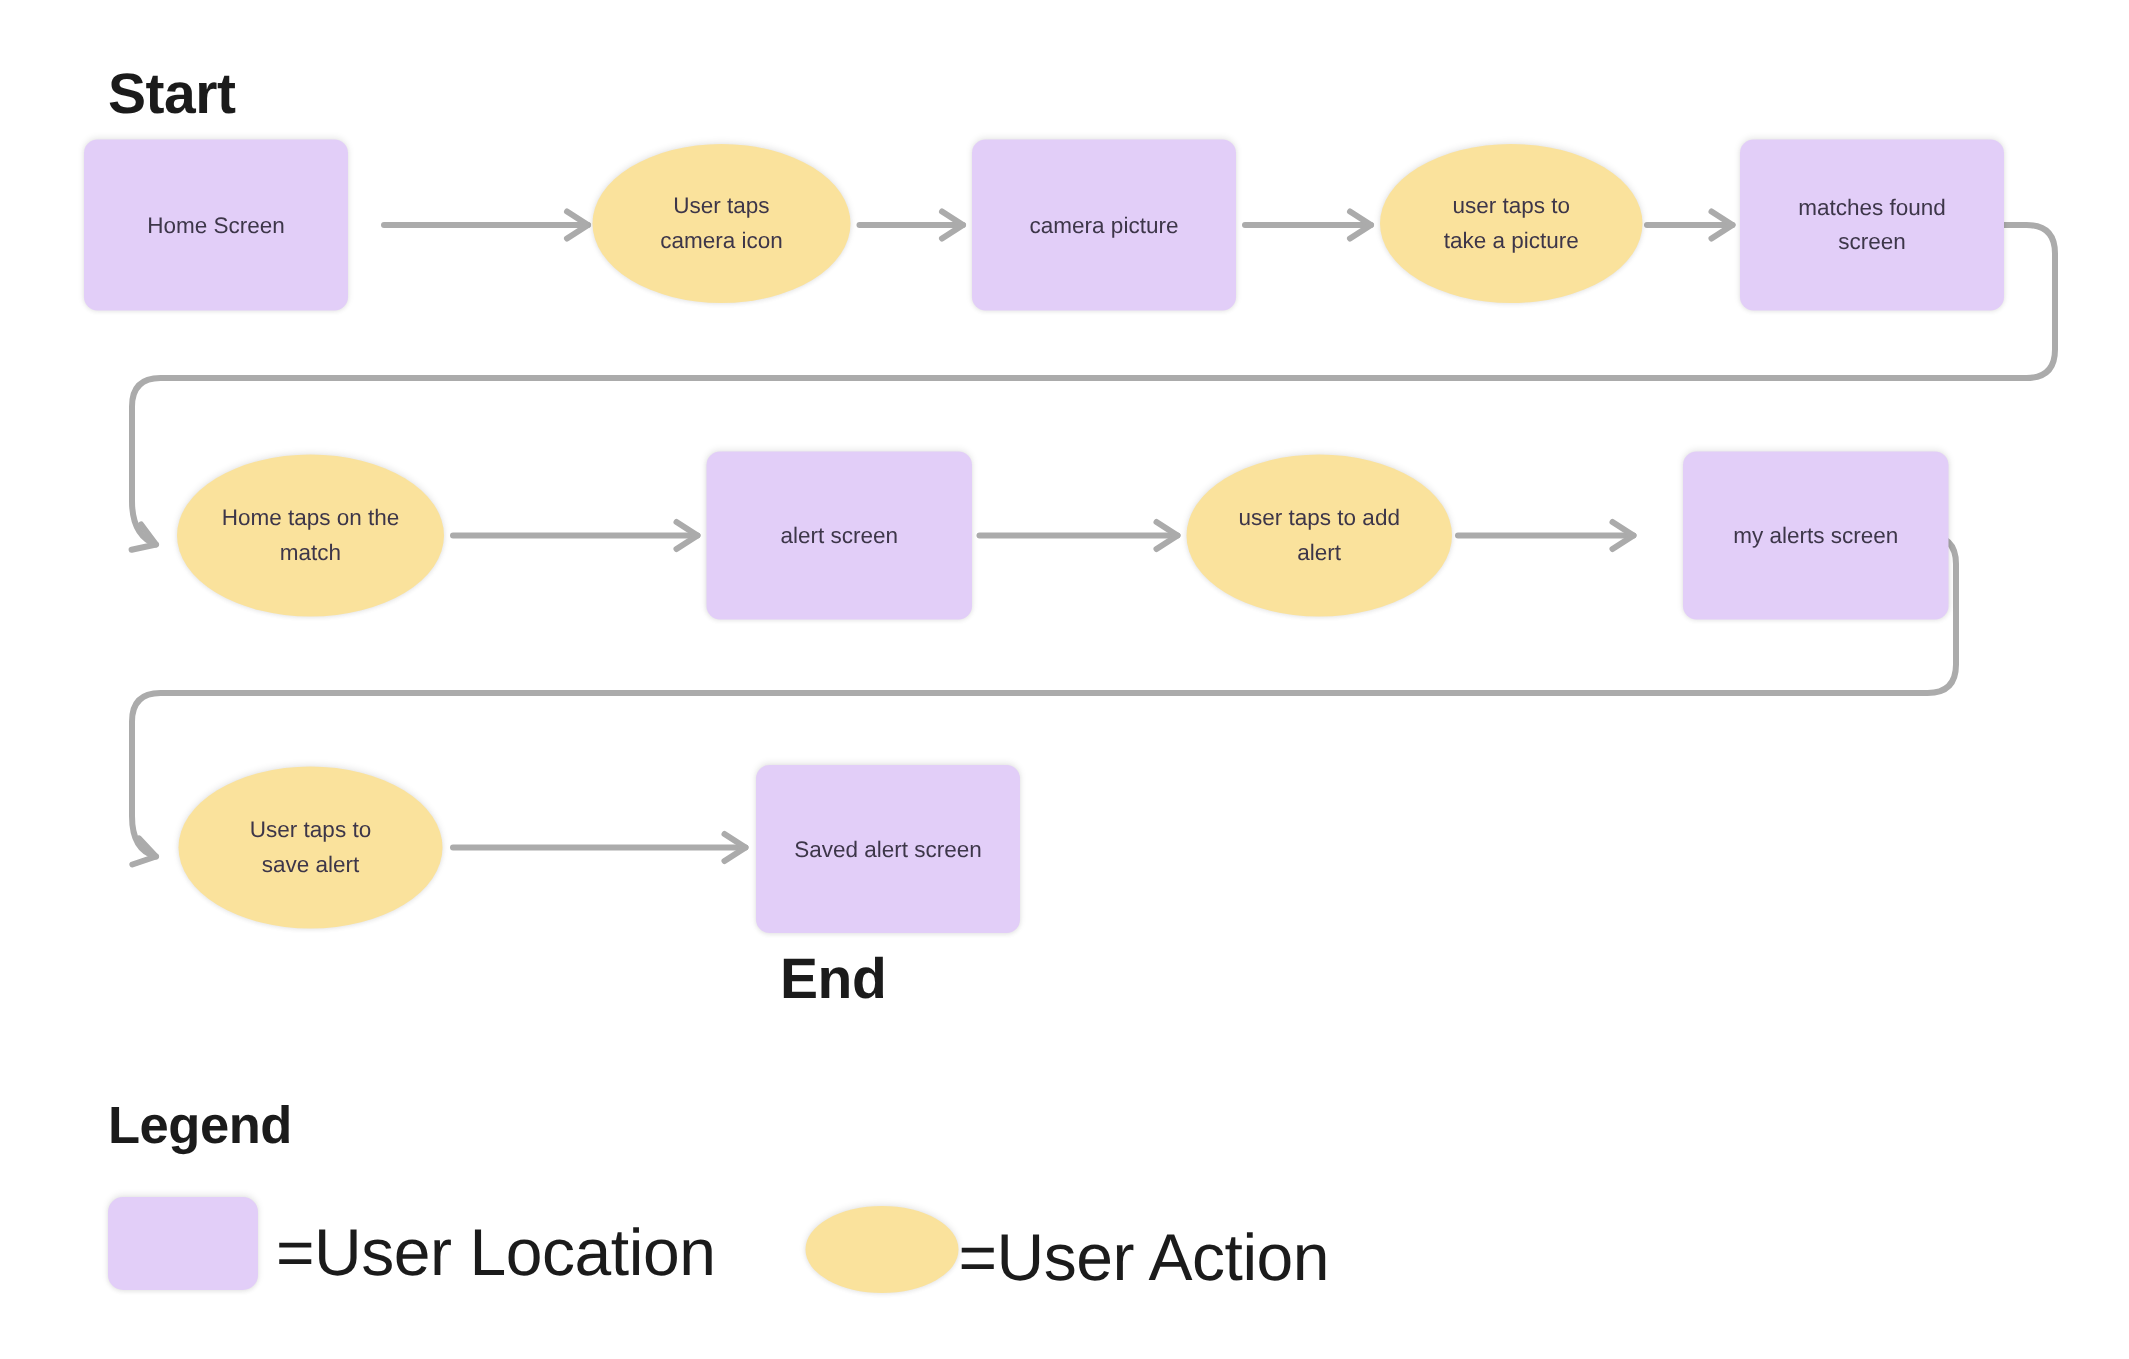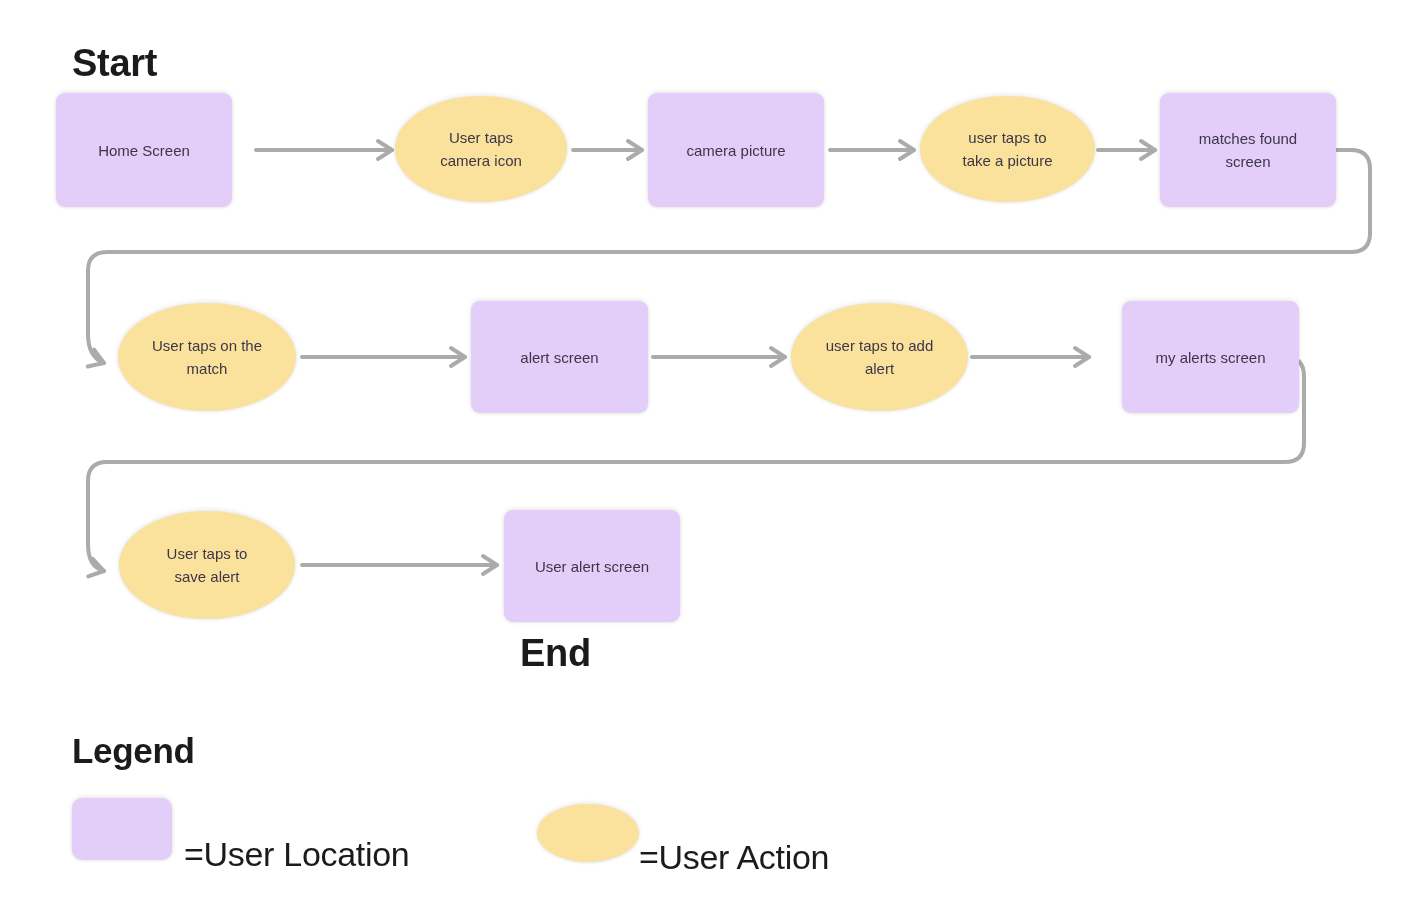--- a/index.html
+++ b/index.html
@@ -71,25 +71,24 @@
   .legend-swatch-ellipse {
     position: absolute;
     left: 537px; top: 804px;
     width: 102px; height: 58px;
     background: #FAE29C;
     border-radius: 50%;
     box-shadow: 0 -1px 5px rgba(0,0,0,0.10), 0 1px 3px rgba(0,0,0,0.06);
   }
   .legend-label {
     position: absolute;
-    font-size: 34px;
+    font-size: 44px;
     font-weight: 500;
     color: #1B1B1B;
     letter-spacing: -0.3px;
-    margin-top: 24px;
   }
   .legend-label.location { left: 184px; top: 811px; }
   .legend-label.action   { left: 639px; top: 814px; }
 </style>
 </head>
 <body>
 
 <div class="canvas">
 
   <svg class="connector-layer" viewBox="0 0 1419 906" xmlns="http://www.w3.org/2000/svg">
@@ -119,30 +118,30 @@
 
   <div class="node rect" style="left:56px; top:93px; width:176px; height:114px;">Home Screen</div>
   <div class="node ellipse" style="left:395px; top:96px; width:172px; height:106px;">User taps
 camera icon</div>
   <div class="node rect" style="left:648px; top:93px; width:176px; height:114px;">camera picture</div>
   <div class="node ellipse" style="left:920px; top:96px; width:175px; height:106px;">user taps to
 take a picture</div>
   <div class="node rect" style="left:1160px; top:93px; width:176px; height:114px;">matches found
 screen</div>
 
-  <div class="node ellipse" style="left:118px; top:303px; width:178px; height:108px;">User taps on the
+  <div class="node ellipse" style="left:118px; top:303px; width:178px; height:108px;">Home taps on the
 match</div>
   <div class="node rect" style="left:471px; top:301px; width:177px; height:112px;">alert screen</div>
   <div class="node ellipse" style="left:791px; top:303px; width:177px; height:108px;">user taps to add
 alert</div>
   <div class="node rect" style="left:1095px; top:301px; width:177px; height:112px;margin-left:27px;">my alerts screen</div>
 
   <div class="node ellipse" style="left:119px; top:511px; width:176px; height:108px;">User taps to
 save alert</div>
-  <div class="node rect" style="left:504px; top:510px; width:176px; height:112px;">User alert screen</div>
+  <div class="node rect" style="left:504px; top:510px; width:176px; height:112px;">Saved alert screen</div>
 
   <div class="heading end">End</div>
 
   <div class="heading legend">Legend</div>
   <div class="legend-swatch-rect"></div>
   <div class="legend-label location">=User Location</div>
   <div class="legend-swatch-ellipse"></div>
   <div class="legend-label action">=User Action</div>
 
 </div>

